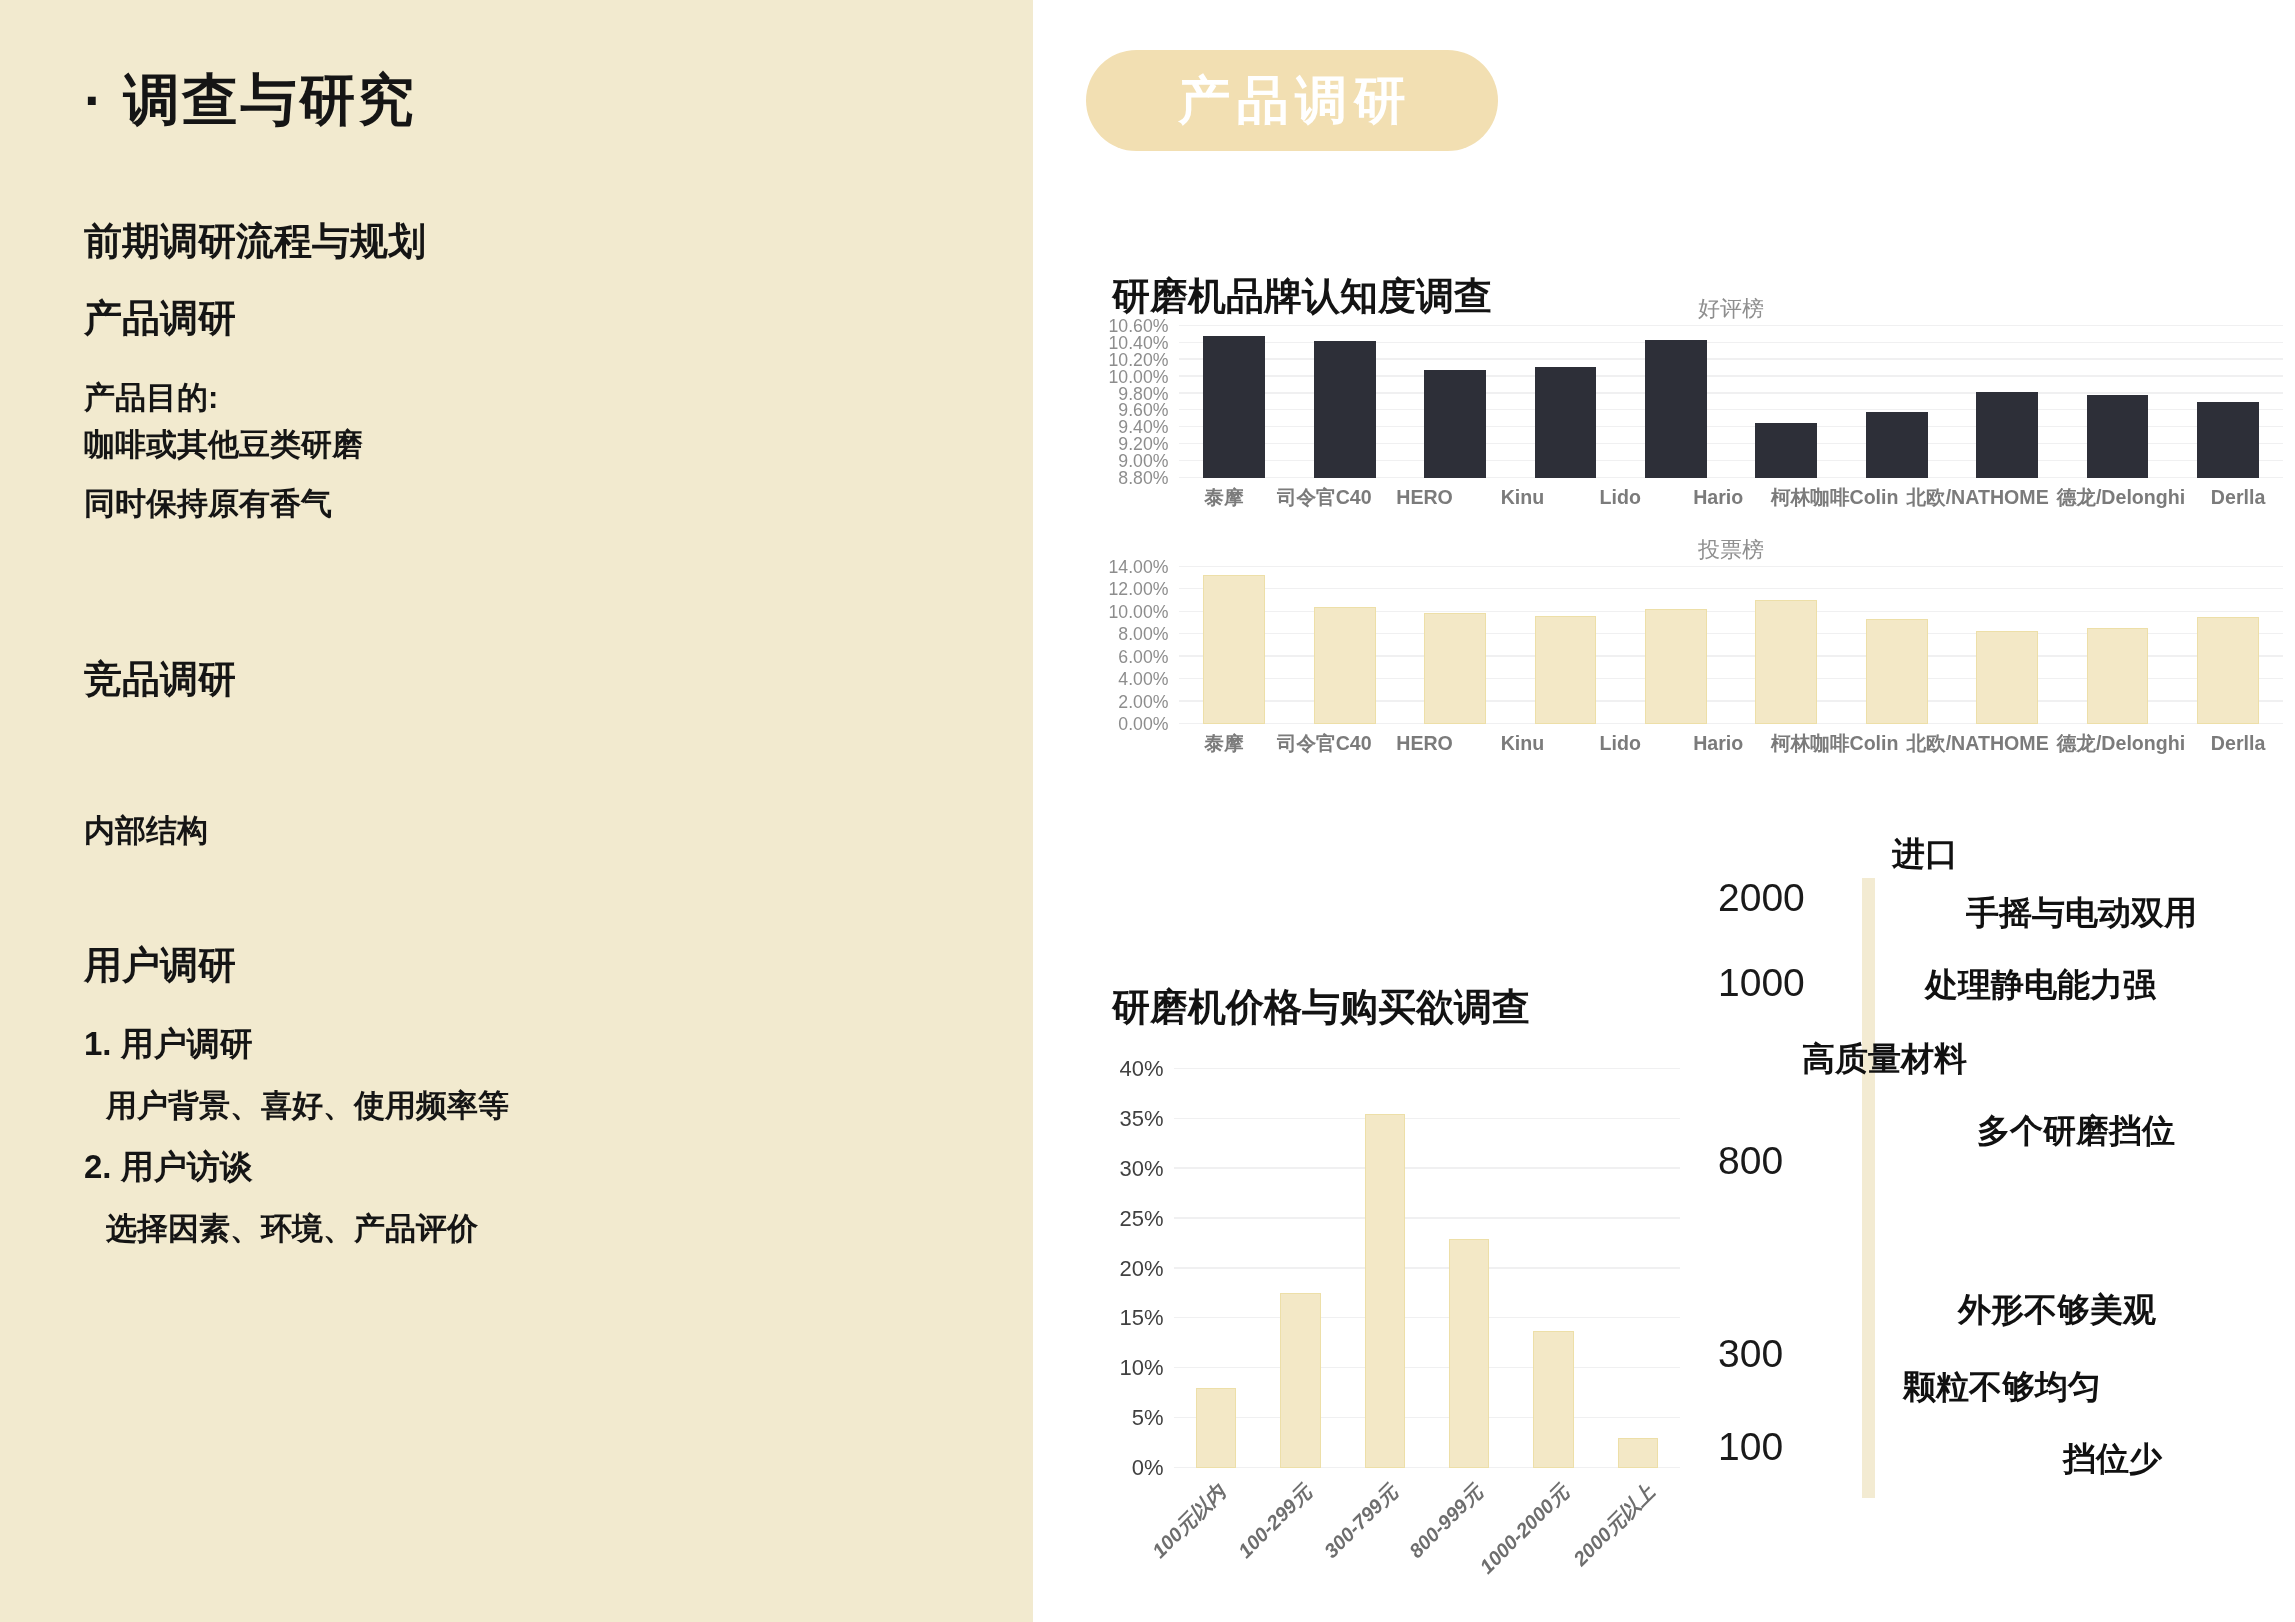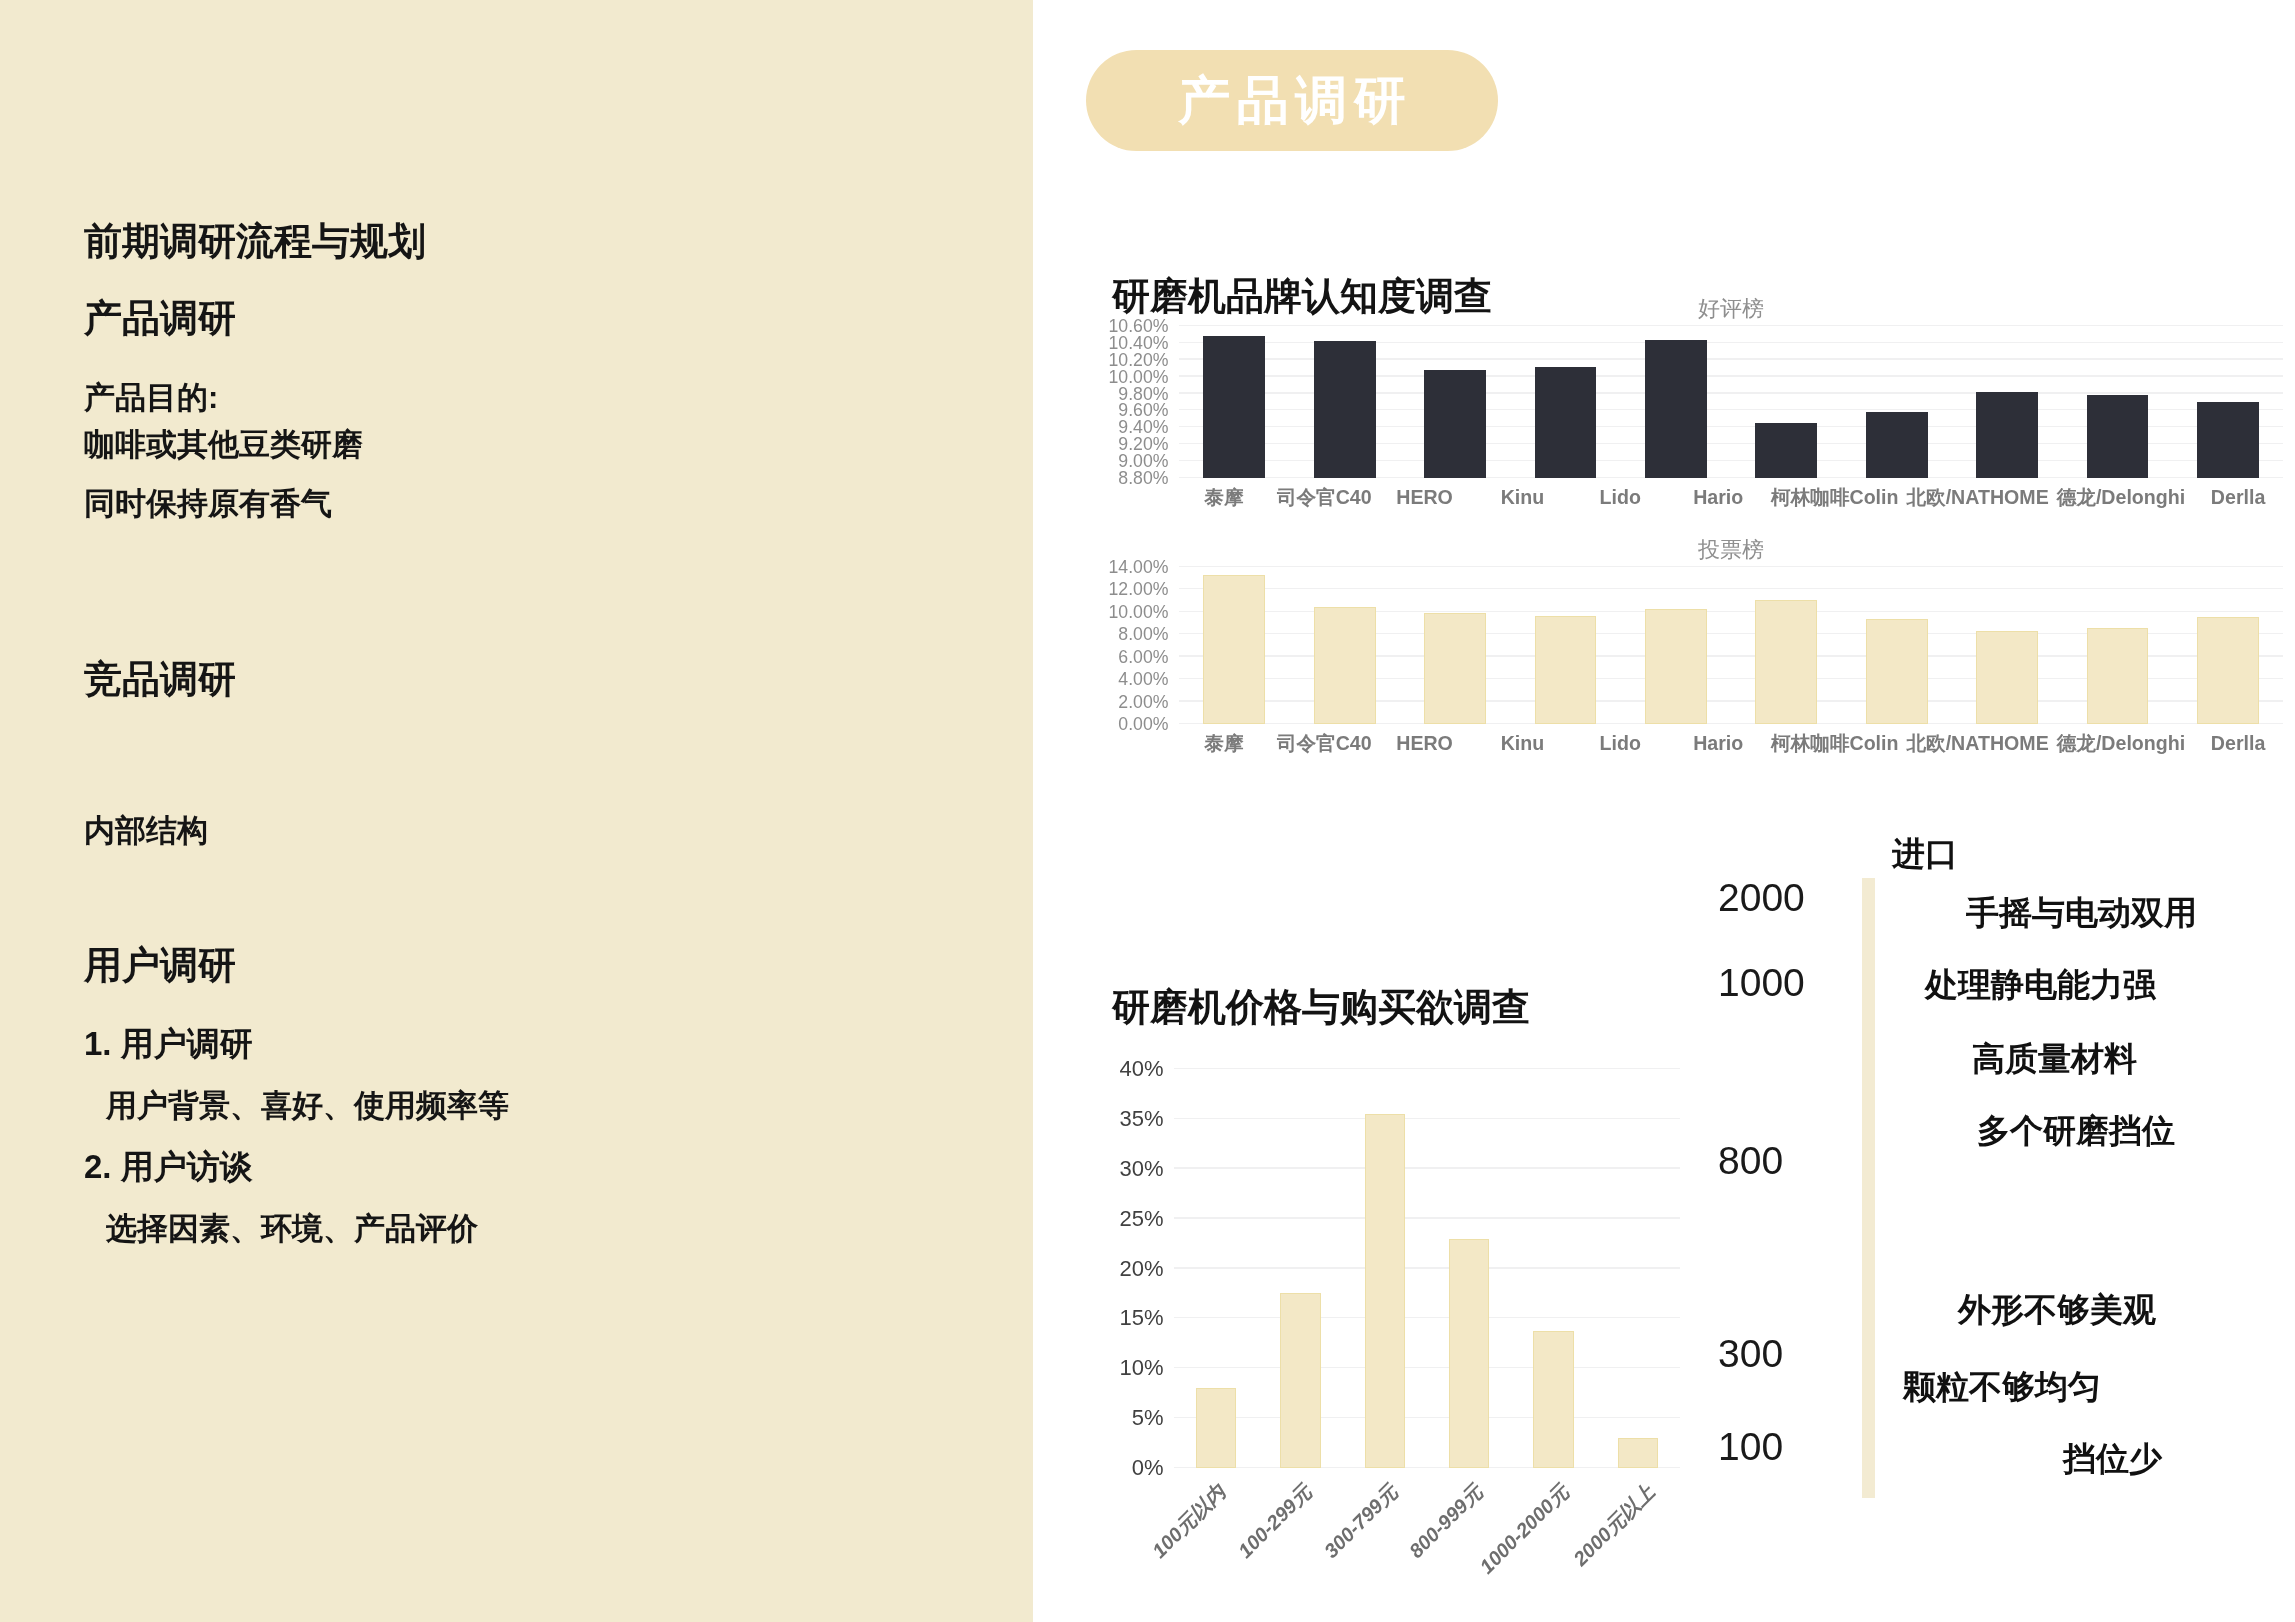--- a/index.html
+++ b/index.html
@@ -64,32 +64,33 @@
       transform:rotate(-45deg);font-style:italic;font-size:20px;color:#6e6e6e;}
 
   
   .vbar{position:absolute;left:1862px;top:878px;width:13px;height:620px;background:#F3EBD2;}
   .ax{position:absolute;left:1718px;color:#1a1a1a;font-size:39px;white-space:nowrap;}
   .ax0{top:876px;}.ax1{top:961px;}.ax2{top:1139px;}.ax3{top:1332px;}.ax4{top:1425px;}
   .note{position:absolute;color:#111111;font-weight:700;font-size:33px;white-space:nowrap;}
   .n0{left:1892px;top:832px;}
   .n1{left:1966px;top:891px;}
   .n2{left:1925px;top:963px;}
-  .n3{left:1972px;top:1037px;}
+  .n3{left:1802px;top:1037px;}
   .n4{left:1977px;top:1109px;}
   .n5{left:1958px;top:1288px;}
   .n6{left:1903px;top:1365px;}
   .n7{left:2063px;top:1437px;}
 </style>
 </head>
 <body>
 
 <div class="canvas">
 
   <aside class="left-panel" style="background: rgb(242, 234, 207);">
+    <div class="lp-title">· 调查与研究</div>
     <div class="lp-plan">前期调研流程与规划</div>
     <div class="lp-prod">产品调研</div>
     <div class="lp-purpose">产品目的:</div>
     <div class="lp-p1">咖啡或其他豆类研磨</div>
     <div class="lp-p2">同时保持原有香气</div>
     <div class="lp-comp">竞品调研</div>
     <div class="lp-c2">内部结构</div>
     <div class="lp-user">用户调研</div>
     <div class="lp-u1">1. 用户调研</div>
     <div class="lp-u1d">用户背景、喜好、使用频率等</div>

